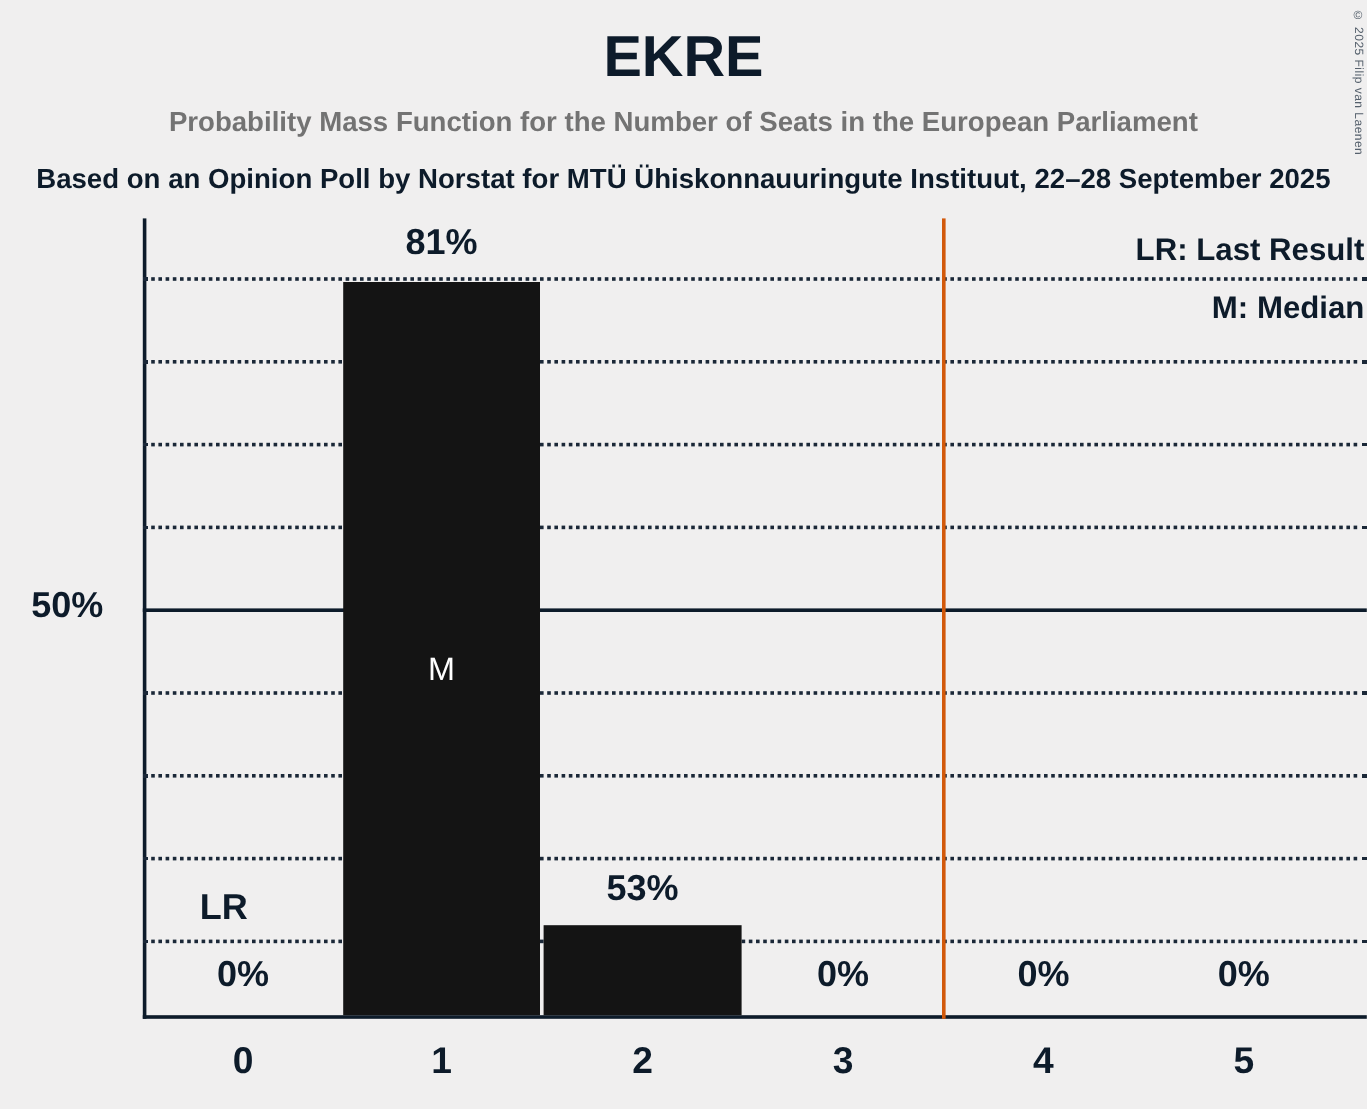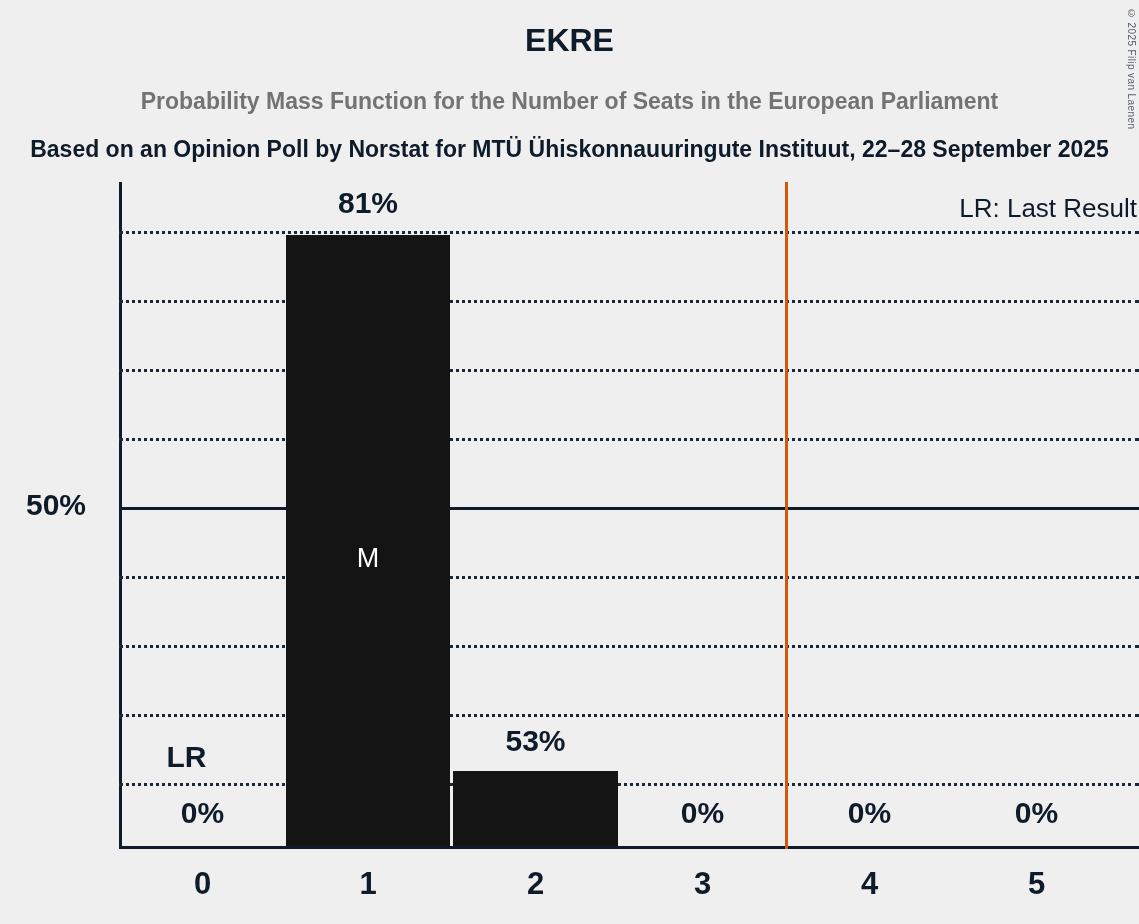--- a/index.html
+++ b/index.html
@@ -16,21 +16,21 @@
     color: #0d1b2a;
   }
 
   
   #chart-title {
     position: absolute;
     top: 24px;
     left: 0;
     width: 1139px;
     text-align: center;
-    font-size: 32px;
+    font-size: 48px;
     font-weight: bold;
     letter-spacing: 0px;
     color: #0d1b2a;
     line-height: 1;
   }
   #chart-subtitle {
     position: absolute;
     top: 88px;
     left: 0;
     width: 1139px;
@@ -164,36 +164,37 @@
 
   
   #legend {
     position: absolute;
     right: 2px;
     top: 184px;
     text-align: right;
   }
   .legend-entry {
     font-size: 26px;
-    font-weight: normal;
+    font-weight: bold;
     color: #0d1b2a;
     line-height: 48px;
     white-space: nowrap;
   }
 </style>
 </head>
 <body>
 
 <div id="chart-title">EKRE</div>
 <div id="chart-subtitle">Probability Mass Function for the Number of Seats in the European Parliament</div>
 <div id="chart-source">Based on an Opinion Poll by Norstat for MTÜ Ühiskonnauuringute Instituut, 22–28 September 2025</div>
 <div id="copyright-notice">© 2025 Filip van Laenen</div>
 
 <div id="legend">
   <div class="legend-entry">LR: Last Result</div>
+  <div class="legend-entry">M: Median</div>
 </div>
 
 <div id="plot-area">
   <div id="y-axis-line"></div>
   <div id="x-axis-line"></div>
 
   <div class="gridline" style="top:49px"></div>
   <div class="gridline" style="top:118px"></div>
   <div class="gridline" style="top:187px"></div>
   <div class="gridline" style="top:256px"></div>

